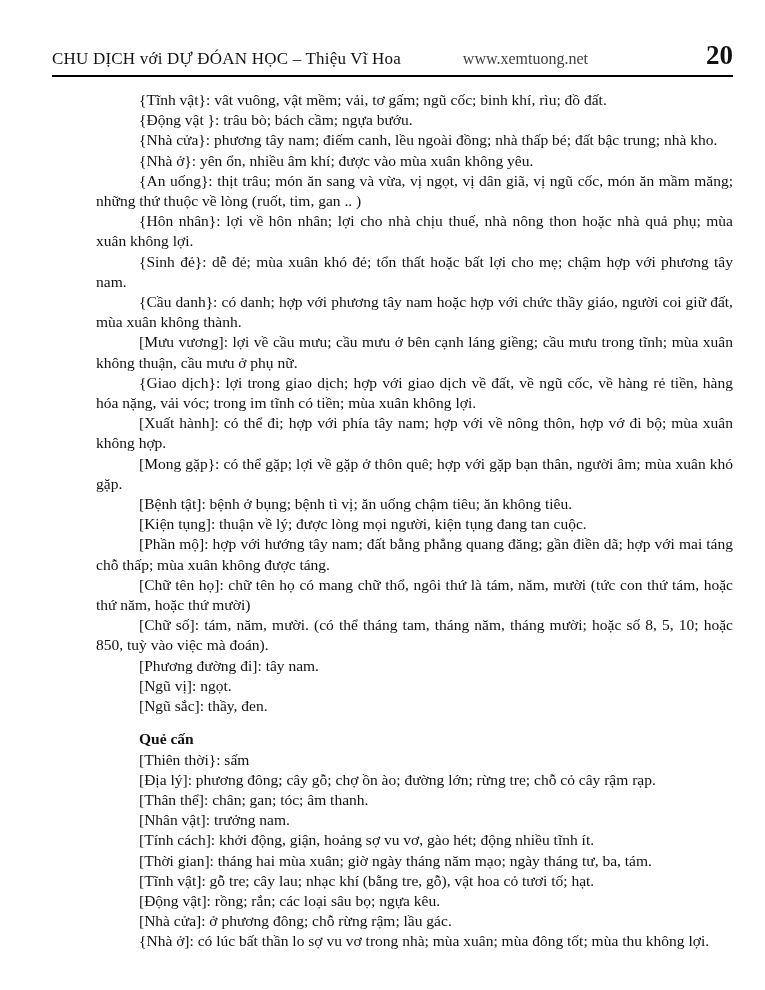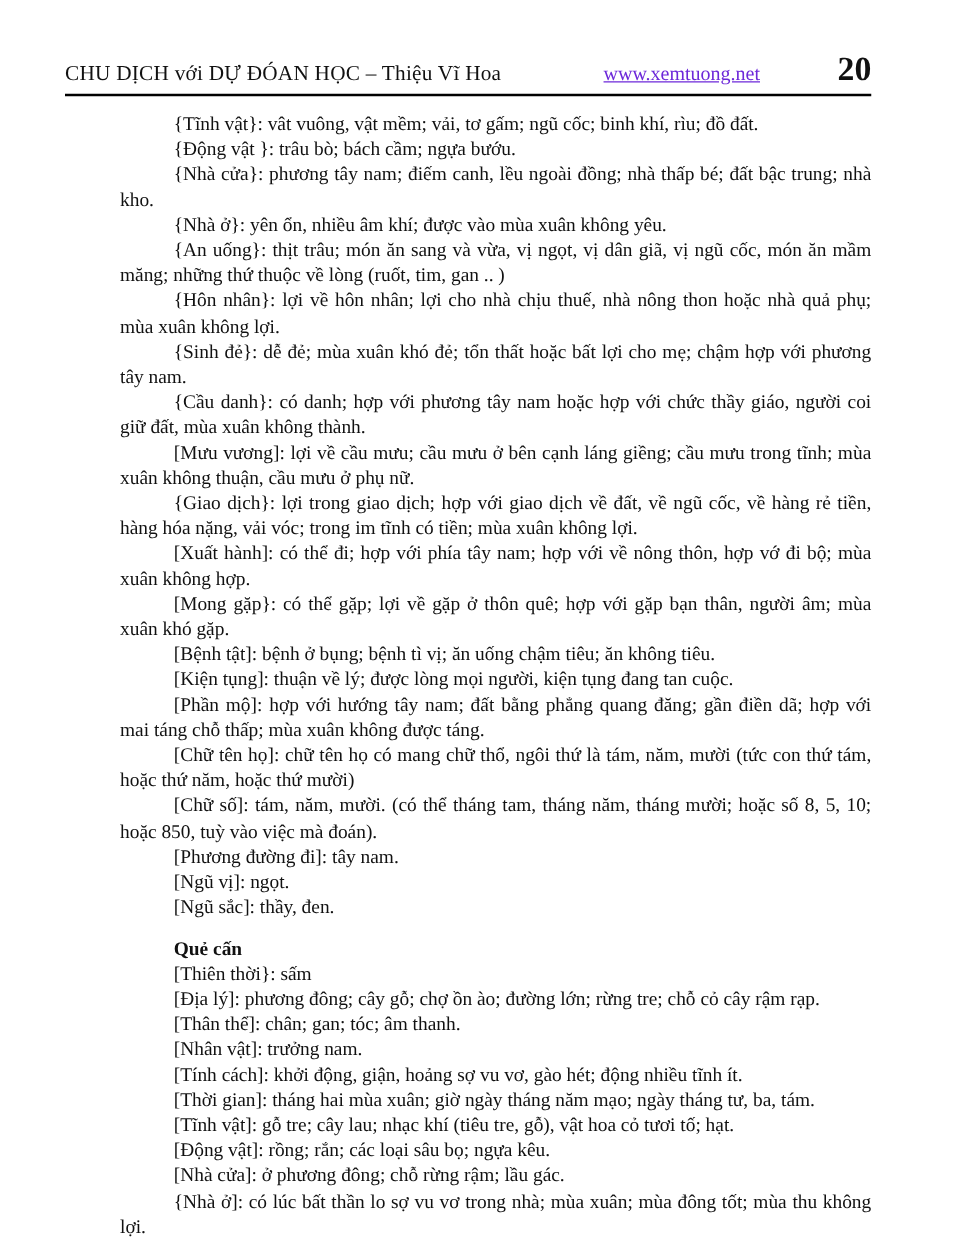--- a/index.html
+++ b/index.html
@@ -11,40 +11,39 @@
     width: 765px;
     height: 990px;
     overflow: hidden;
     color: #111111;
     font-family: "Liberation Serif", "DejaVu Serif", serif;
   }
   .page {
     box-sizing: border-box;
     width: 765px;
     height: 990px;
-    padding: 42px 68px 0 52px;
+    padding: 42px 32px 0 52px;
   }
   .page-header {
     display: flex;
     align-items: baseline;
     border-bottom: 2.5px solid #000000;
     padding-bottom: 6px;
   }
   .doc-title {
     font-size: 17px;
     letter-spacing: 0.2px;
     white-space: nowrap;
     flex: 1 1 auto;
   }
   .site-link {
     font-size: 16px;
-    text-decoration: underline;
-    color: #6d28d9;
+    color: #404040;
     white-space: nowrap;
-    margin-right: 62px;
+    margin-right: 118px;
   }
   .page-num {
     font-size: 27px;
     font-weight: bold;
     line-height: 1;
     white-space: nowrap;
   }
   .content {
     margin-top: 13px;
     font-size: 15.5px;
@@ -101,19 +100,19 @@
   </div>
 
   <div class="content section-2">
     <p class="section-heading">Quẻ cấn</p>
     <p>[Thiên thời}: sấm</p>
     <p>[Địa lý]: phương đông; cây gỗ; chợ ồn ào; đường lớn; rừng tre; chỗ cỏ cây rậm rạp.</p>
     <p>[Thân thể]: chân; gan; tóc; âm thanh.</p>
     <p>[Nhân vật]: trưởng nam.</p>
     <p>[Tính cách]: khởi động, giận, hoảng sợ vu vơ, gào hét; động nhiều tĩnh ít.</p>
     <p>[Thời gian]: tháng hai mùa xuân; giờ ngày tháng năm mạo; ngày tháng tư, ba, tám.</p>
-    <p>[Tĩnh vật]: gỗ tre; cây lau; nhạc khí (tiêu tre, gỗ), vật hoa cỏ tươi tố; hạt.</p>
+    <p>[Tĩnh vật]: gỗ tre; cây lau; nhạc khí (bằng tre, gỗ), vật hoa cỏ tươi tố; hạt.</p>
     <p>[Động vật]: rồng; rắn; các loại sâu bọ; ngựa kêu.</p>
     <p>[Nhà cửa]: ở phương đông; chỗ rừng rậm; lầu gác.</p>
     <p>{Nhà ở]: có lúc bất thần lo sợ vu vơ trong nhà; mùa xuân; mùa đông tốt; mùa thu không lợi.</p>
   </div>
 
 </div>
 
 </body></html>

